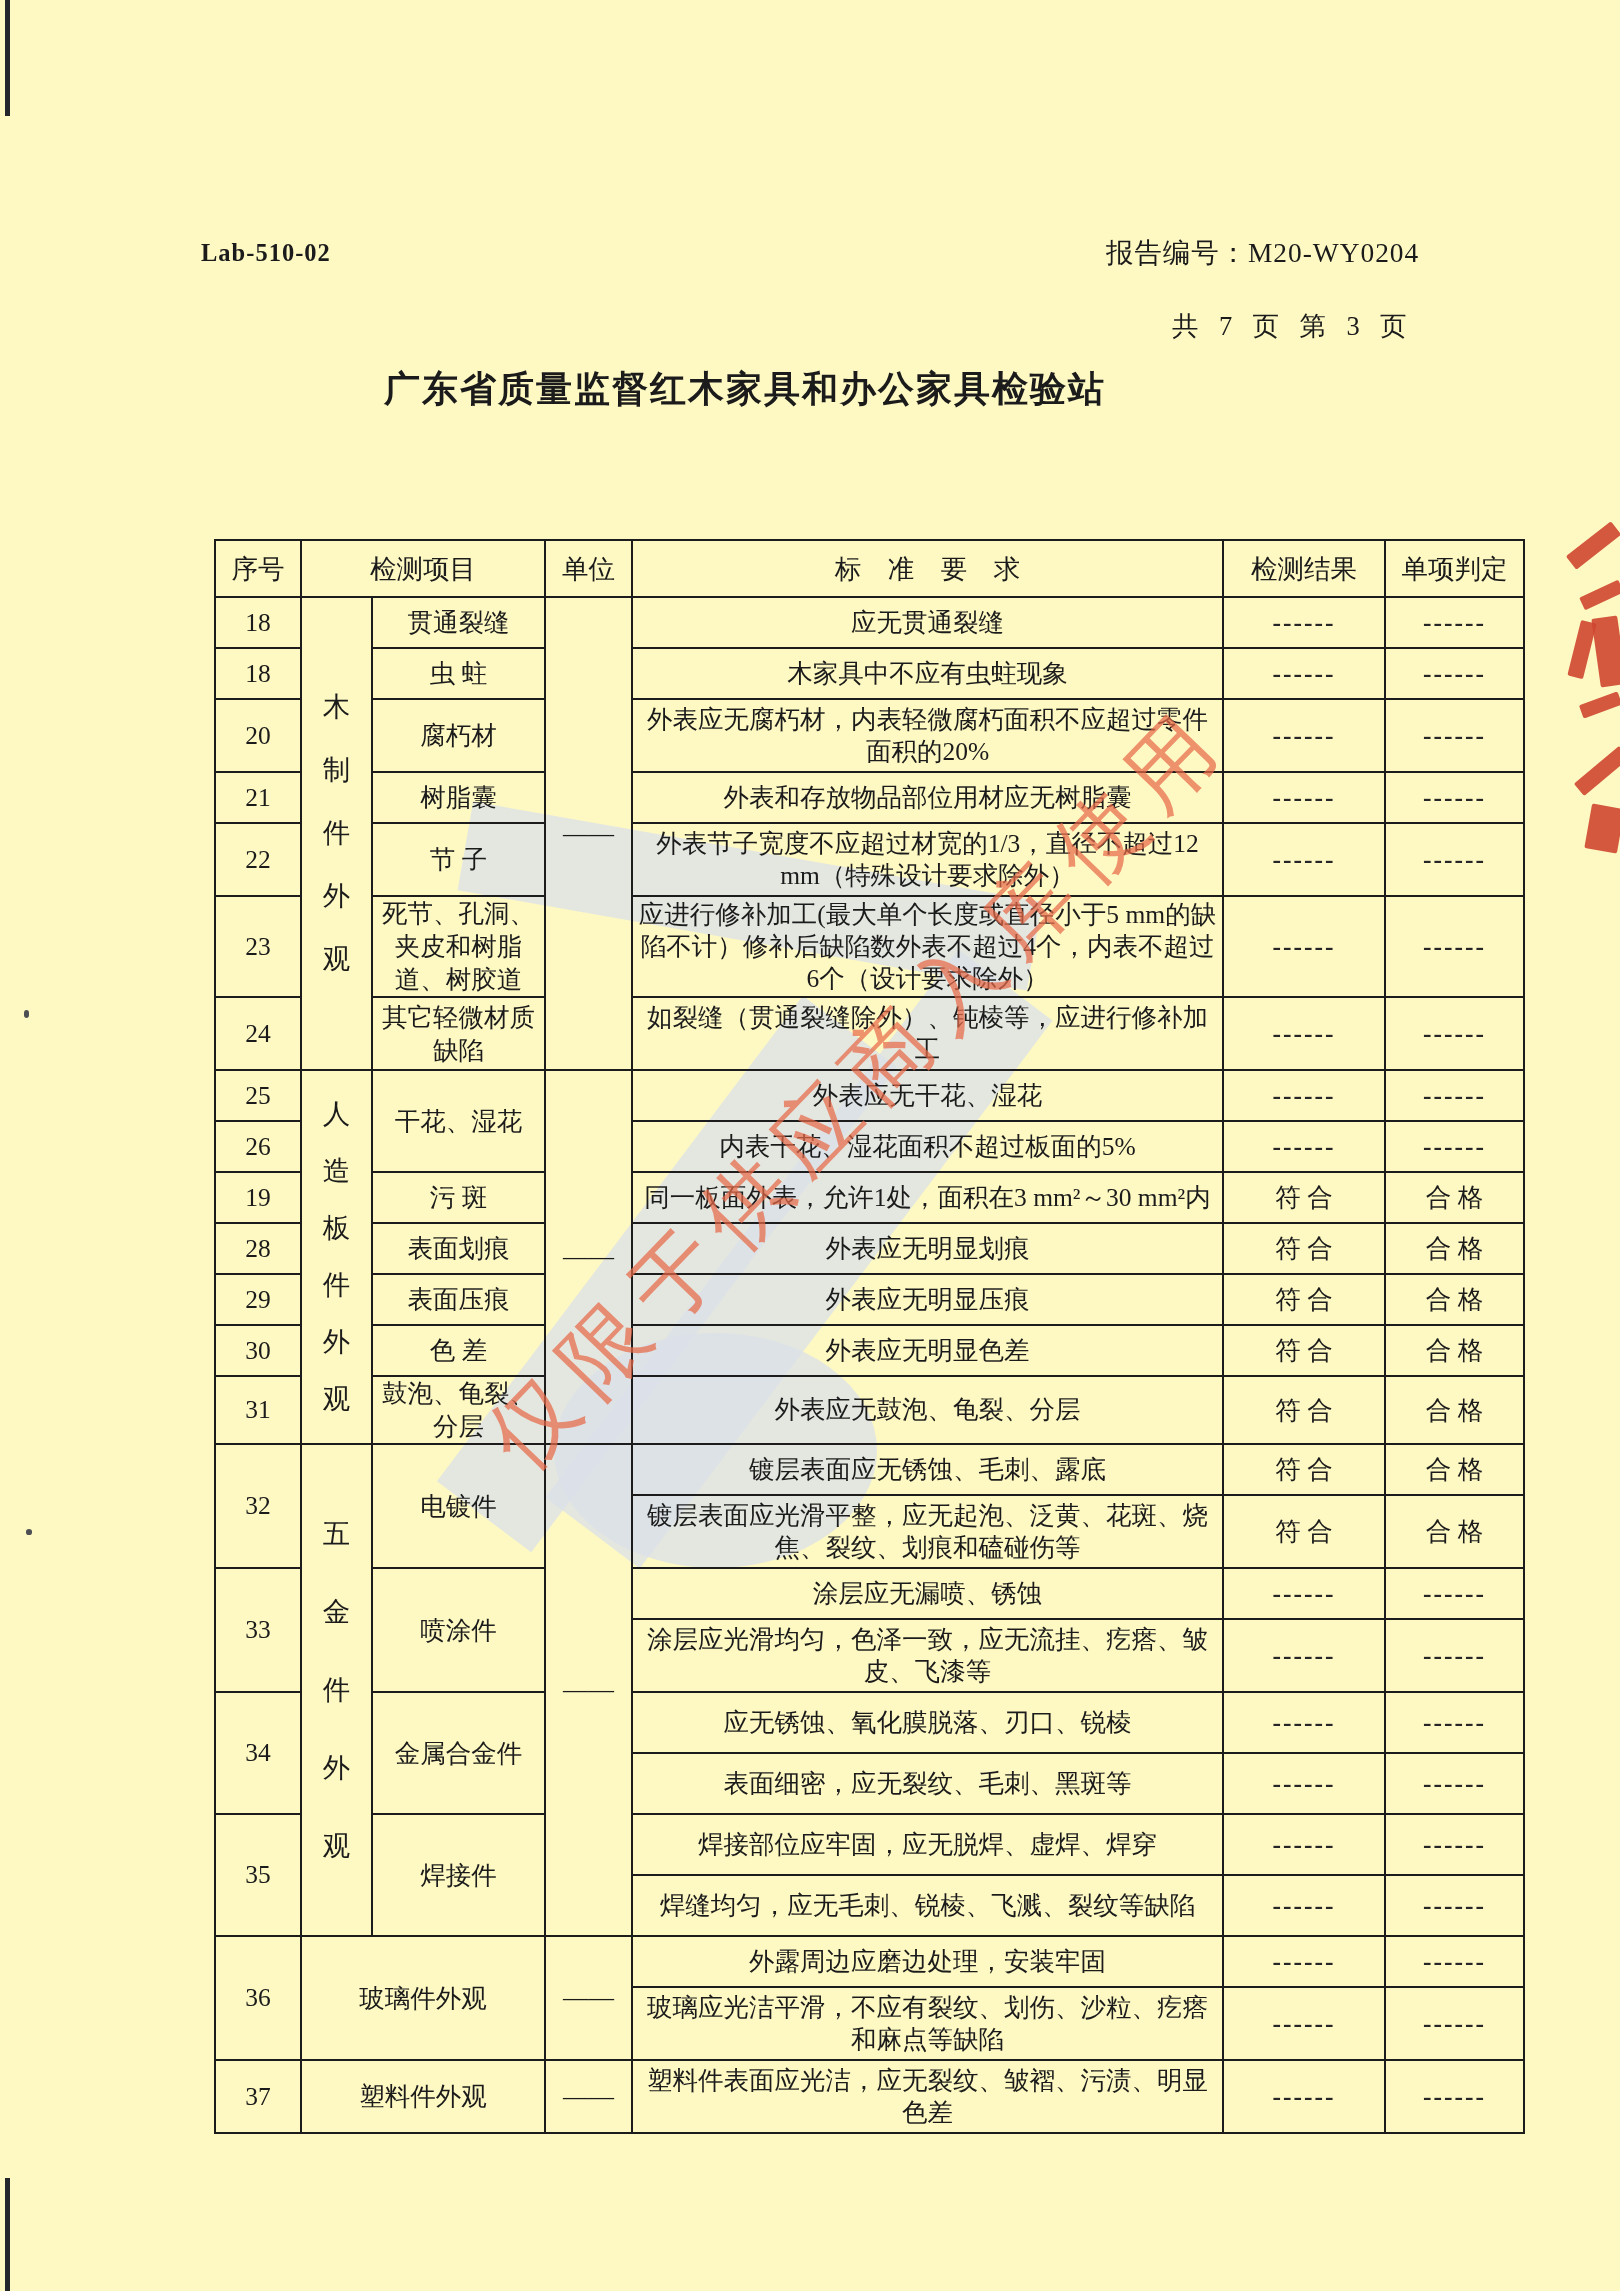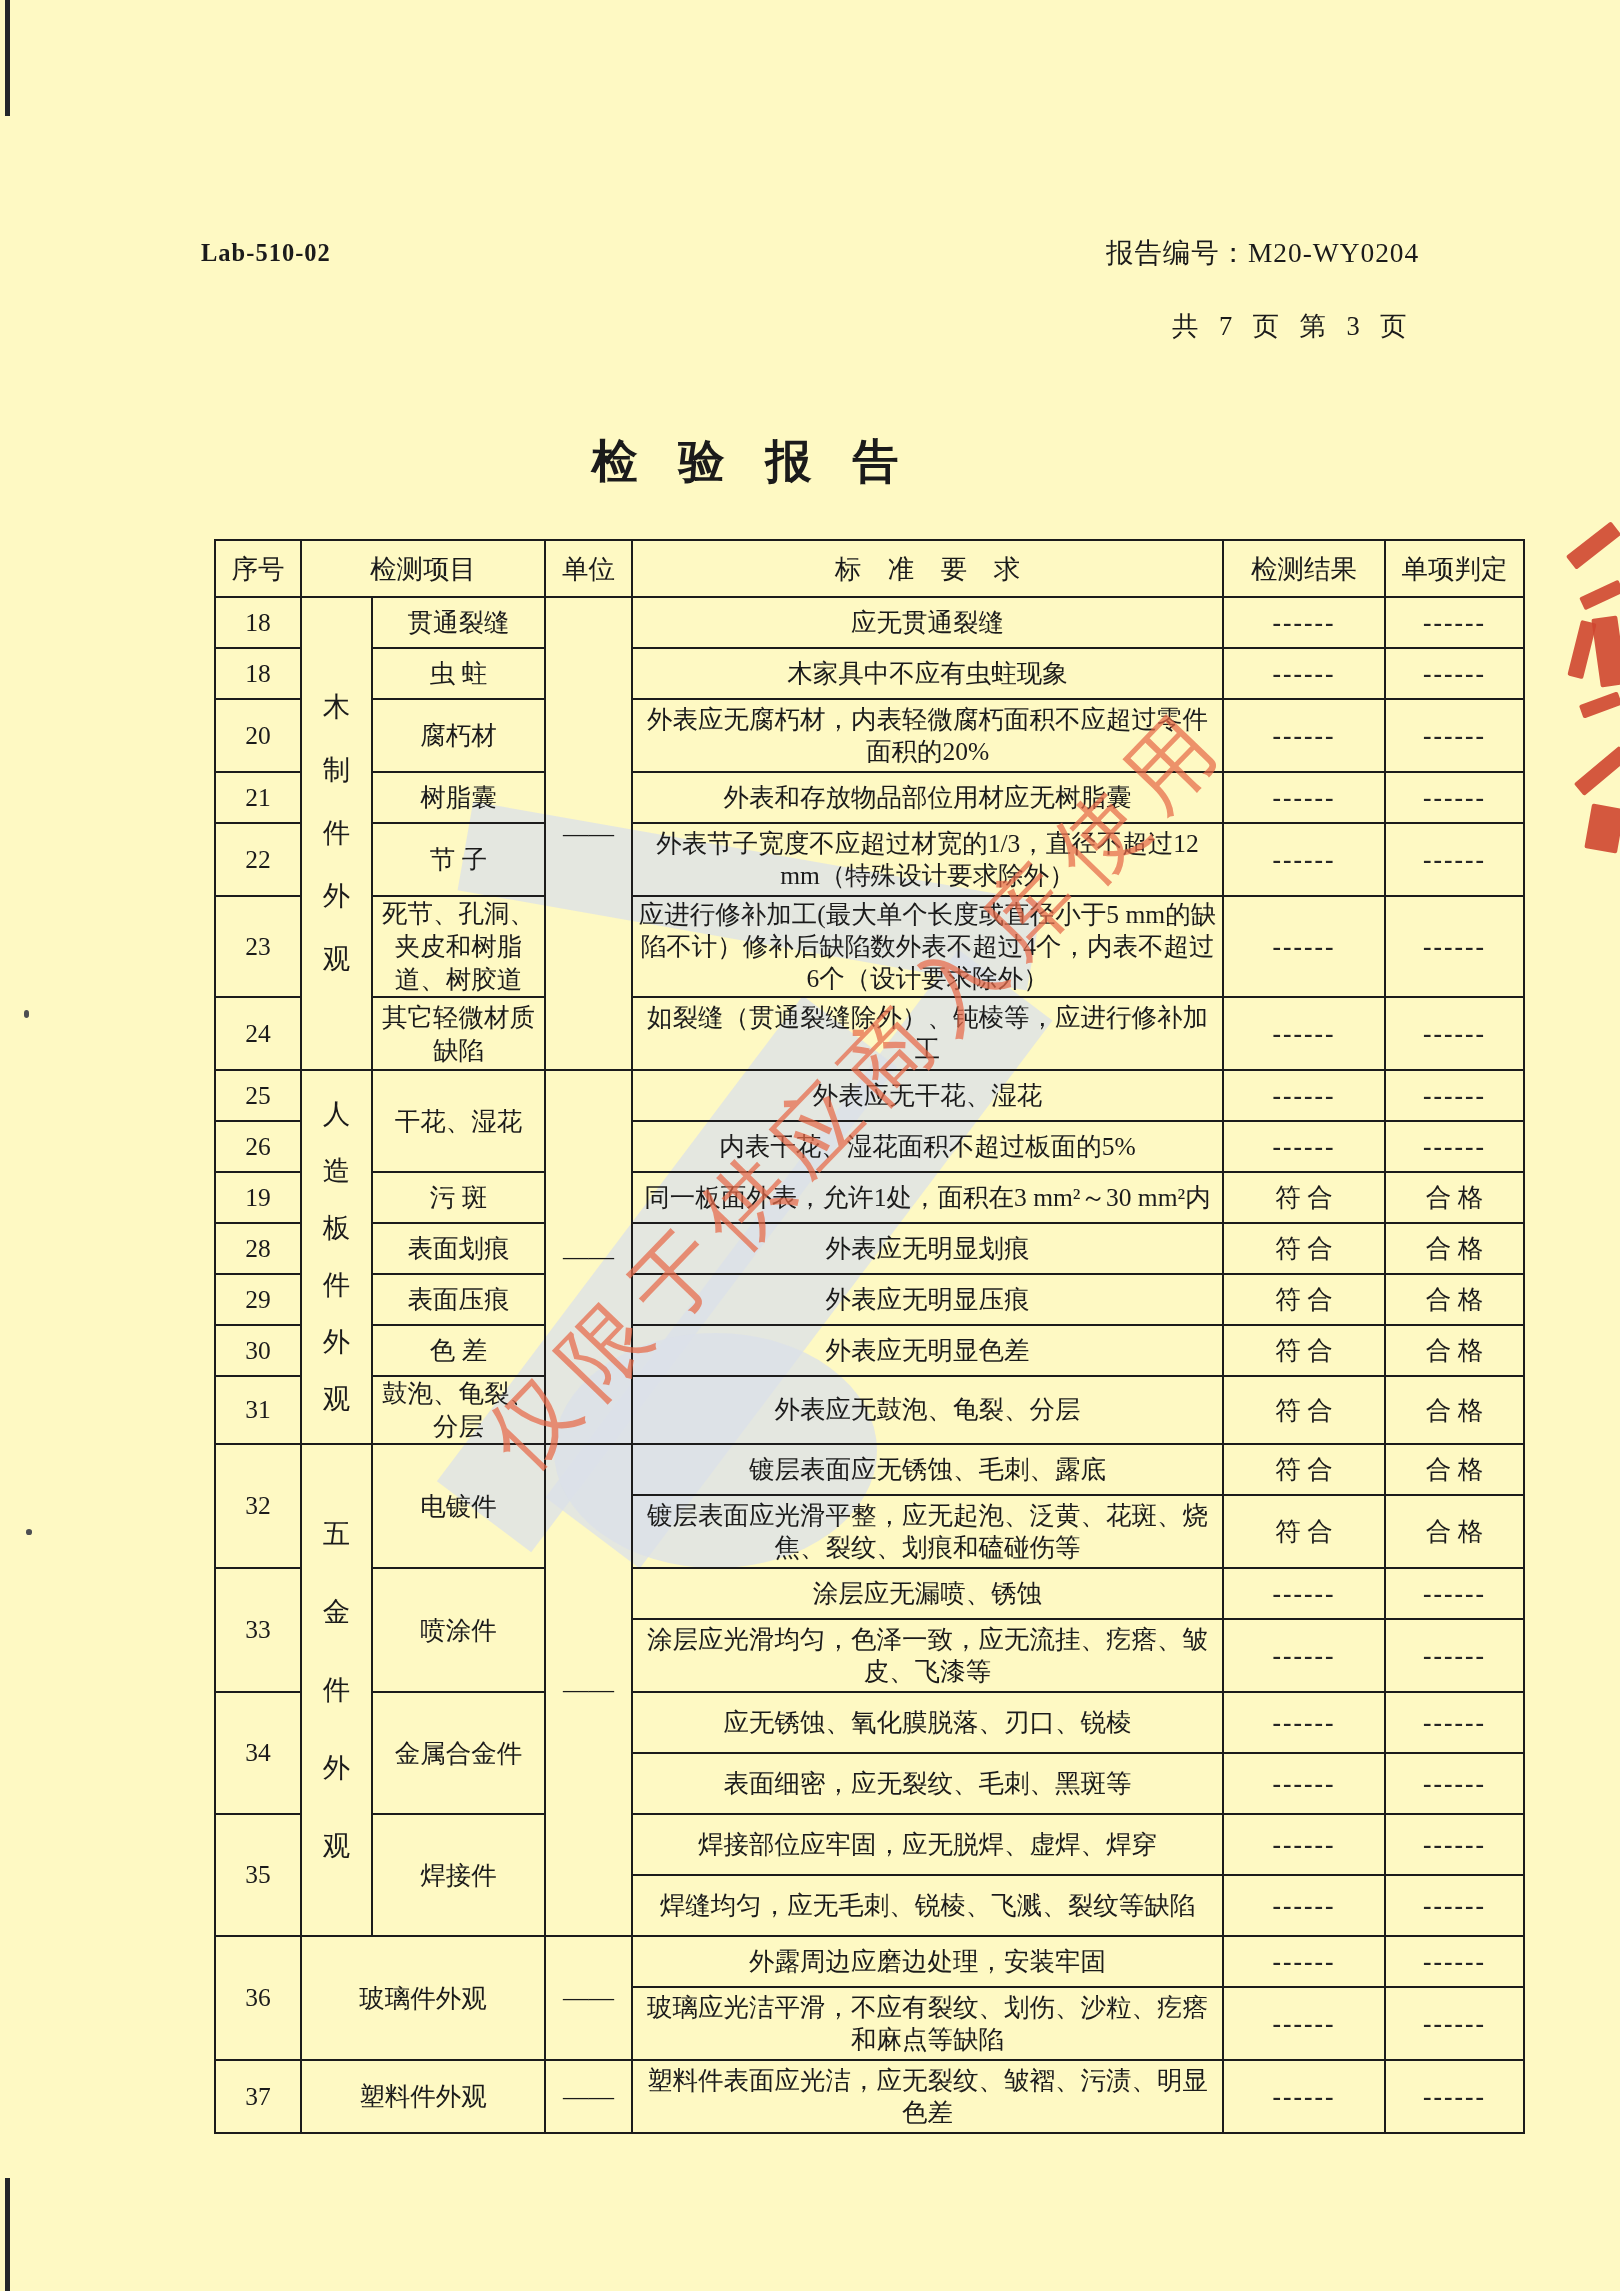--- a/index.html
+++ b/index.html
@@ -83,21 +83,21 @@
   <div class="speck s2"></div>
 
   <div class="logo-wm logo-a"></div>
   <div class="logo-wm logo-b"></div>
   <div class="logo-wm logo-c"></div>
   <div class="logo-wm logo-d"></div>
 
   <div class="form-code">Lab-510-02</div>
   <div class="report-no">报告编号：M20-WY0204</div>
   <div class="pagination">共 7 页 第 3 页</div>
-  <div class="doc-title">检验报告</div>
+  <div class="station-title">广东省质量监督红木家具和办公家具检验站</div>
 
   <table class="report">
     <colgroup>
       <col style="width:86px">
         <col style="width:71px">
         <col style="width:173px">
       <col style="width:87px">
         <col style="width:591px">
         <col style="width:162px">
         <col style="width:139px">

